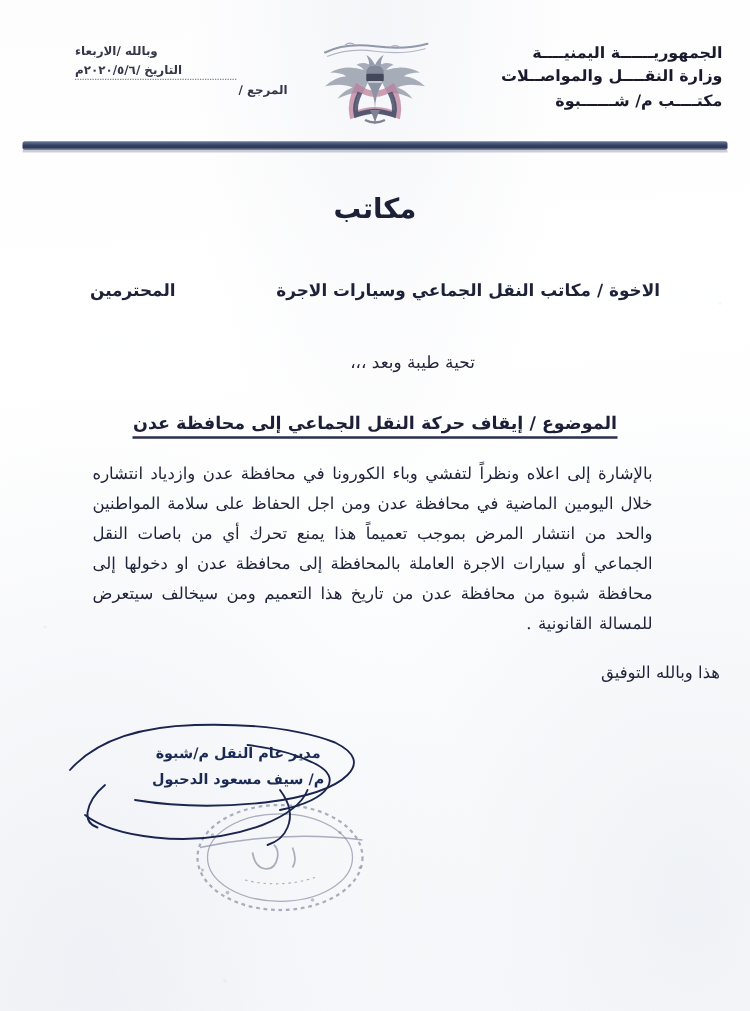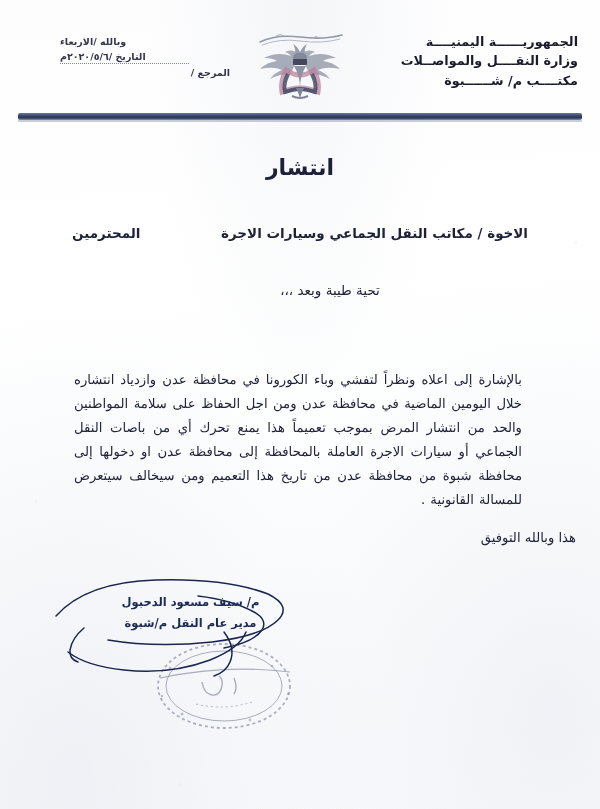--- a/index.html
+++ b/index.html
@@ -293,29 +293,32 @@
       </div>
       <div class="ln ref-line">
         <span>المرجع /</span>
         <span class="ref-rule"></span>
       </div>
     </div>
   </div>
 
   <div class="rule"></div>
 
-  <div class="doc-title">انتشار</div>
+  <div class="doc-title">مكاتب</div>
 
   <div class="addressee">
     <span>الاخوة / مكاتب النقل الجماعي وسيارات الاجرة</span>
     <span>المحترمين</span>
   </div>
 
   <div class="greeting">تحية طيبة وبعد ،،،</div>
 
+  <div class="subject">
+    <span class="sub-inner">الموضوع / إيقاف حركة النقل الجماعي إلى محافظة عدن</span>
+  </div>
 
   <div class="body-text">بالإشارة إلى اعلاه ونظراً لتفشي وباء الكورونا في محافظة عدن وازدياد انتشاره خلال اليومين الماضية في محافظة عدن ومن اجل الحفاظ على سلامة المواطنين والحد من انتشار المرض بموجب تعميماً هذا يمنع تحرك أي من باصات النقل الجماعي أو سيارات الاجرة العاملة بالمحافظة إلى محافظة عدن او دخولها إلى محافظة شبوة من محافظة عدن من تاريخ هذا التعميم ومن سيخالف سيتعرض للمسالة القانونية .</div>
 
   <div class="closing">هذا وبالله التوفيق</div>
 
   <svg class="sig-scribble" viewBox="0 0 280 110" xmlns="http://www.w3.org/2000/svg">
     <g fill="none" stroke="#1b2550" stroke-width="1.5" stroke-linecap="round" stroke-linejoin="round">
       <path d="M8 44 q30 -34 100 -36 q70 -2 112 14 q24 12 10 26 q-16 16 -66 22 q-56 6 -104 -2"></path>
       <path d="M20 80 q18 14 56 18 q46 5 86 -10 q30 -12 36 -28"></path>
       <path d="M36 56 q-12 10 -14 22 q-1 9 8 12"></path>
@@ -337,18 +340,18 @@
       <circle cx="18" cy="30" r="1.4"></circle>
         <circle cx="120" cy="28" r="1.3"></circle>
       <circle cx="30" cy="76" r="1.5"></circle>
         <circle cx="98" cy="82" r="1.4"></circle>
       <circle cx="136" cy="56" r="1.2"></circle>
         <circle cx="10" cy="58" r="1.2"></circle>
     </g>
   </svg>
 
   <div class="sig-block">
+    <div class="ln">مدير عام النقل م/شبوة</div>
     <div class="ln">م/ سيف مسعود الدحبول</div>
-    <div class="ln">مدير عام النقل م/شبوة</div>
   </div>
 
   <div class="scan-noise"></div>
 </div>
 
 </body></html>

